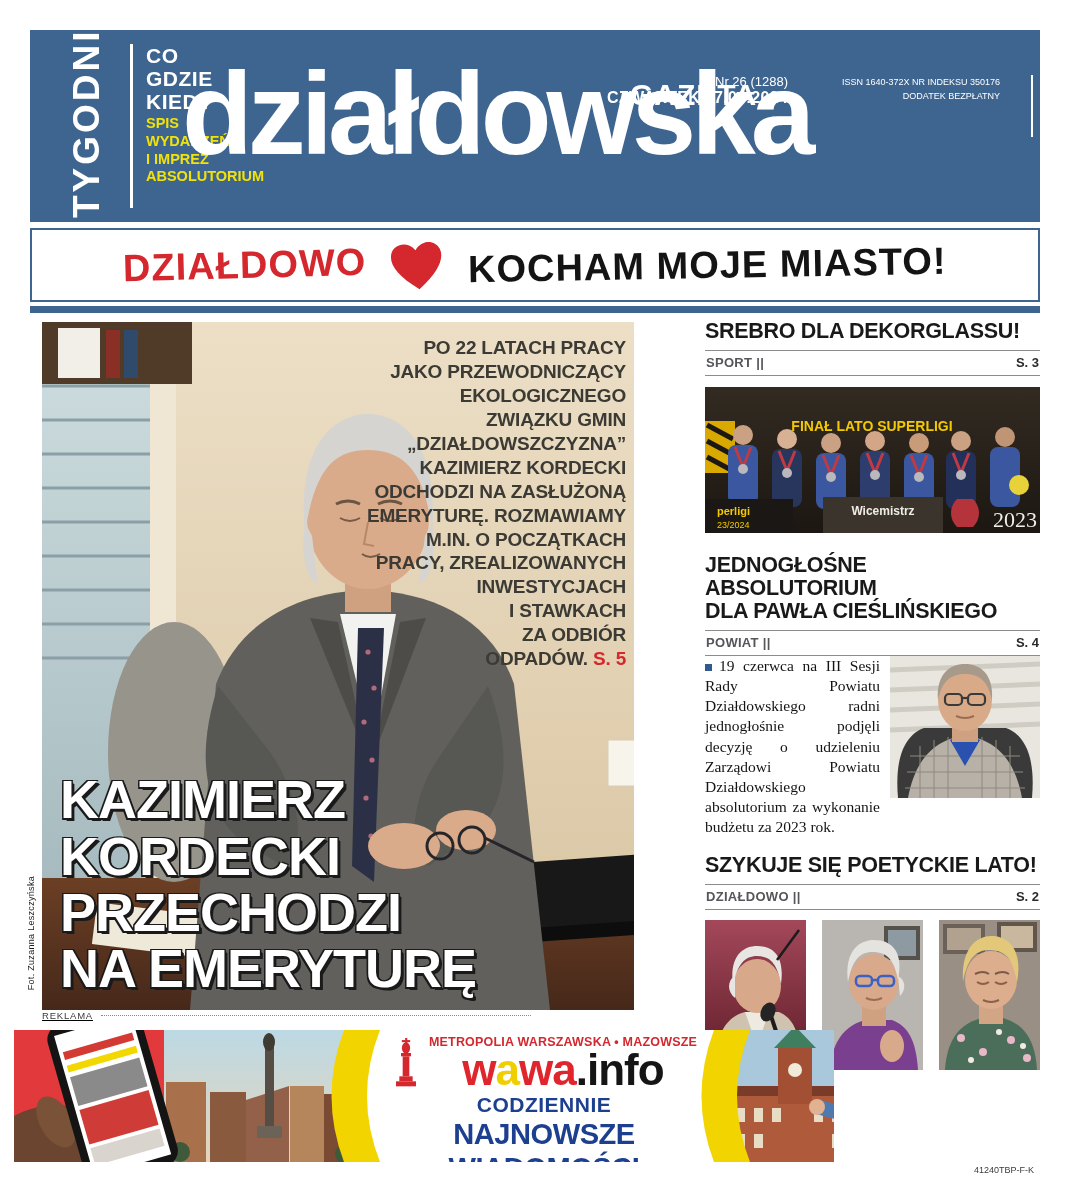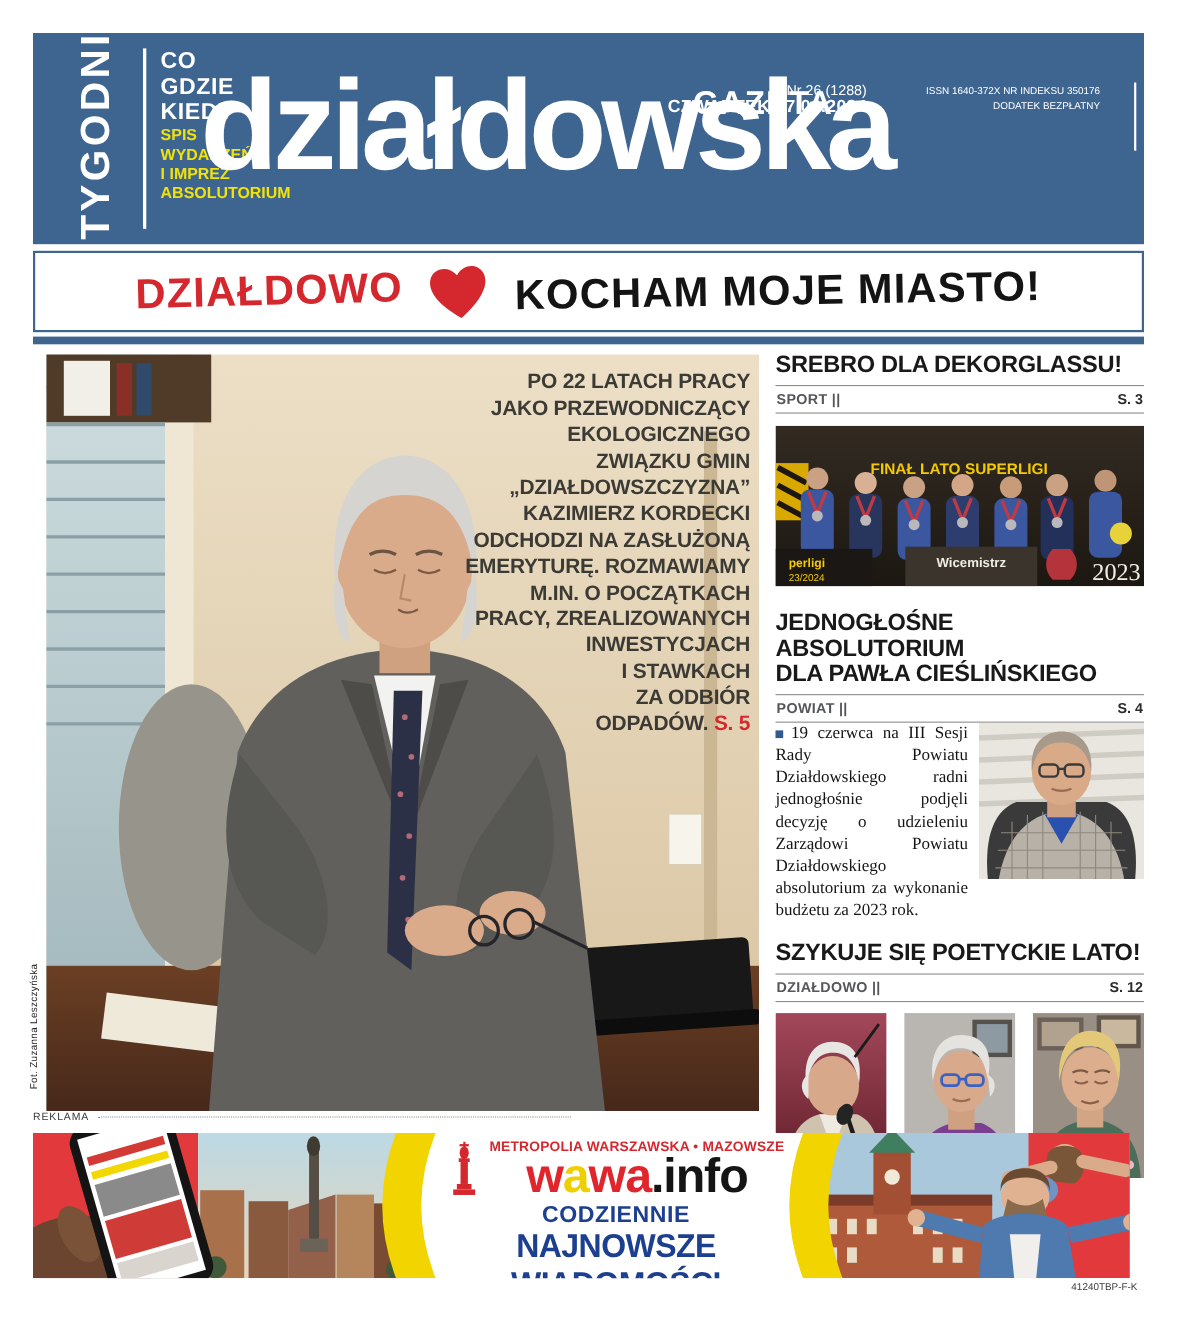--- a/index.html
+++ b/index.html
@@ -26,21 +26,21 @@
   .mast-tick { position:absolute; left:1001px; top:45px; width:2px; height:62px; background:#fff; }
 
   
   #slogan { position:absolute; left:30px; top:228px; width:1010px; height:74px; background:#fff;
     border:2px solid #3e6590; display:flex; align-items:center; justify-content:center; gap:20px; }
   #slogan .city { color:#d4282e; font-size:38px; font-weight:800; letter-spacing:1px; transform:rotate(-1.5deg); }
   #slogan .love { color:#141414; font-size:38px; font-weight:800; letter-spacing:1px; transform:rotate(-1deg); }
   #slogan-strip { position:absolute; left:30px; top:306px; width:1010px; height:7px; background:#3e6590; }
 
   
-  #cover { position:absolute; left:42px; top:322px; width:648px; height:688px; overflow:hidden; }
+  #cover { position:absolute; left:42px; top:322px; width:592px; height:688px; overflow:hidden; }
   #cover svg.photo { position:absolute; left:0; top:0; }
   .kicker { position:absolute; right:8px; top:14px; width:310px; text-align:right;
     color:#3c3a35; font-size:19px; font-weight:700; line-height:1.26; letter-spacing:-0.2px; }
   .kicker .kl { display:block; }
   .kicker .pref { color:#d4282e; font-weight:800;margin-top:28px; }
   .cover-headline { position:absolute; left:18px; bottom:14px; color:#fff; font-size:54px; font-weight:800;
     line-height:1.04; letter-spacing:-1px;
     text-shadow:3px 3px 0 #1a1a1a,-1.5px -1.5px 0 #1a1a1a,1.5px -1.5px 0 #1a1a1a,-1.5px 1.5px 0 #1a1a1a,2px 2px 0 #1a1a1a; }
   .cover-headline span { display:block; }
   .photo-credit { position:absolute; left:26px; top:876px; writing-mode:vertical-rl; transform:rotate(180deg);
@@ -55,24 +55,24 @@
   .meta .pg { color:#2b2b2b; }
   .story { margin-bottom:17px; }
   .story-photo { margin-top:11px; }
   .body-wrap { margin-top:0; font-family:"Liberation Serif", serif; font-size:15.5px; line-height:1.3;
     color:#141414; text-align:justify; }
   .body-wrap .portrait { float:right; margin:0 0 4px 10px; }
   .bullet { display:inline-block; width:7px; height:7px; background:#2f5b8e; margin-right:7px; }
   .trio { display:flex; gap:16px; margin-top:10px; }
 
   
-  #reklama { position:absolute; left:30px; top:1010px; display:flex; align-items:center; gap:8px; }
+  #reklama { position:absolute; left:42px; top:1010px; display:flex; align-items:center; gap:8px;text-decoration:underline; }
   #reklama .lbl { font-size:9.5px; color:#3a3a3a; letter-spacing:.8px; }
   #reklama .dots { width:430px; border-top:1.5px dotted #8a8a8a; }
-  #ad { position:absolute; left:30px; top:1030px; width:997px; height:132px; overflow:hidden; }
+  #ad { position:absolute; left:14px; top:1030px; width:820px; height:132px; overflow:hidden; }
   #ad svg.adbg { position:absolute; left:0; top:0; }
   .ad-center { position:absolute; left:345px; top:4px; width:370px; text-align:center; }
   .ad-logo-row { display:flex; align-items:center; justify-content:center; gap:8px; }
   .ad-region { color:#d4282e; font-size:12.5px; font-weight:800; letter-spacing:.2px; }
   .wawa { font-size:44px; font-weight:800; letter-spacing:-1px; line-height:.95; }
   .wawa .red { color:#e0262c; } .wawa .yellow { color:#f0cf00; } .wawa .black { color:#151515; }
   .ad-line1 { color:#1d3f8f; font-size:21px; font-weight:800; letter-spacing:.5px; margin-top:1px; }
   .ad-line2 { color:#1d3f8f; font-size:30px; font-weight:800; letter-spacing:-0.5px; transform:scaleX(.97); }
   .print-code { position:absolute; right:36px; top:1165px; font-size:9px; color:#3b3b3b; }
 </style>
@@ -209,20 +209,26 @@
       <span class="kl">ODCHODZI NA ZASŁUŻONĄ</span>
       <span class="kl">EMERYTURĘ. ROZMAWIAMY</span>
       <span class="kl">M.IN. O POCZĄTKACH</span>
       <span class="kl">PRACY, ZREALIZOWANYCH</span>
       <span class="kl">INWESTYCJACH</span>
       <span class="kl">I STAWKACH</span>
       <span class="kl">ZA ODBIÓR</span>
       <span class="kl"><span>ODPADÓW.</span>
         <span class="pref">S. 5</span></span>
     </div>
+    <div class="cover-headline">
+      <span>KAZIMIERZ</span>
+      <span>KORDECKI</span>
+      <span>PRZECHODZI</span>
+      <span>NA EMERYTURĘ</span>
+    </div>
   </div>
   <div class="photo-credit">Fot. Zuzanna Leszczyńska</div>
 
   <div id="rightcol">
 
     <div class="story">
       <h2>SREBRO DLA DEKORGLASSU!</h2>
       <hr class="rule">
       <div class="meta">
         <span class="sec">SPORT ||</span>
@@ -344,21 +350,21 @@
         <span class="bullet"></span><span>19 czerwca na III Sesji Rady Powiatu Działdowskiego radni jednogłośnie podjęli decyzję o udzieleniu Zarządowi Powiatu Działdowskiego absolutorium za wykonanie budżetu za 2023 rok.</span>
       </div>
       <div style="clear:both"></div>
     </div>
 
     <div class="story">
       <h2>SZYKUJE SIĘ POETYCKIE LATO!</h2>
       <hr class="rule">
       <div class="meta">
         <span class="sec">DZIAŁDOWO ||</span>
-        <span class="pg">S. 12</span>
+        <span class="pg">S. 2</span>
       </div>
       <hr class="rule">
       <div class="trio">
         <svg width="101" height="150" viewBox="0 0 101 150">
           <defs>
               <linearGradient id="mar" x1="0" y1="0" x2="0" y2="1">
             <stop offset="0" stop-color="#a3485a"></stop>
                 <stop offset="1" stop-color="#5e1c28"></stop>
               </linearGradient>
             </defs>

